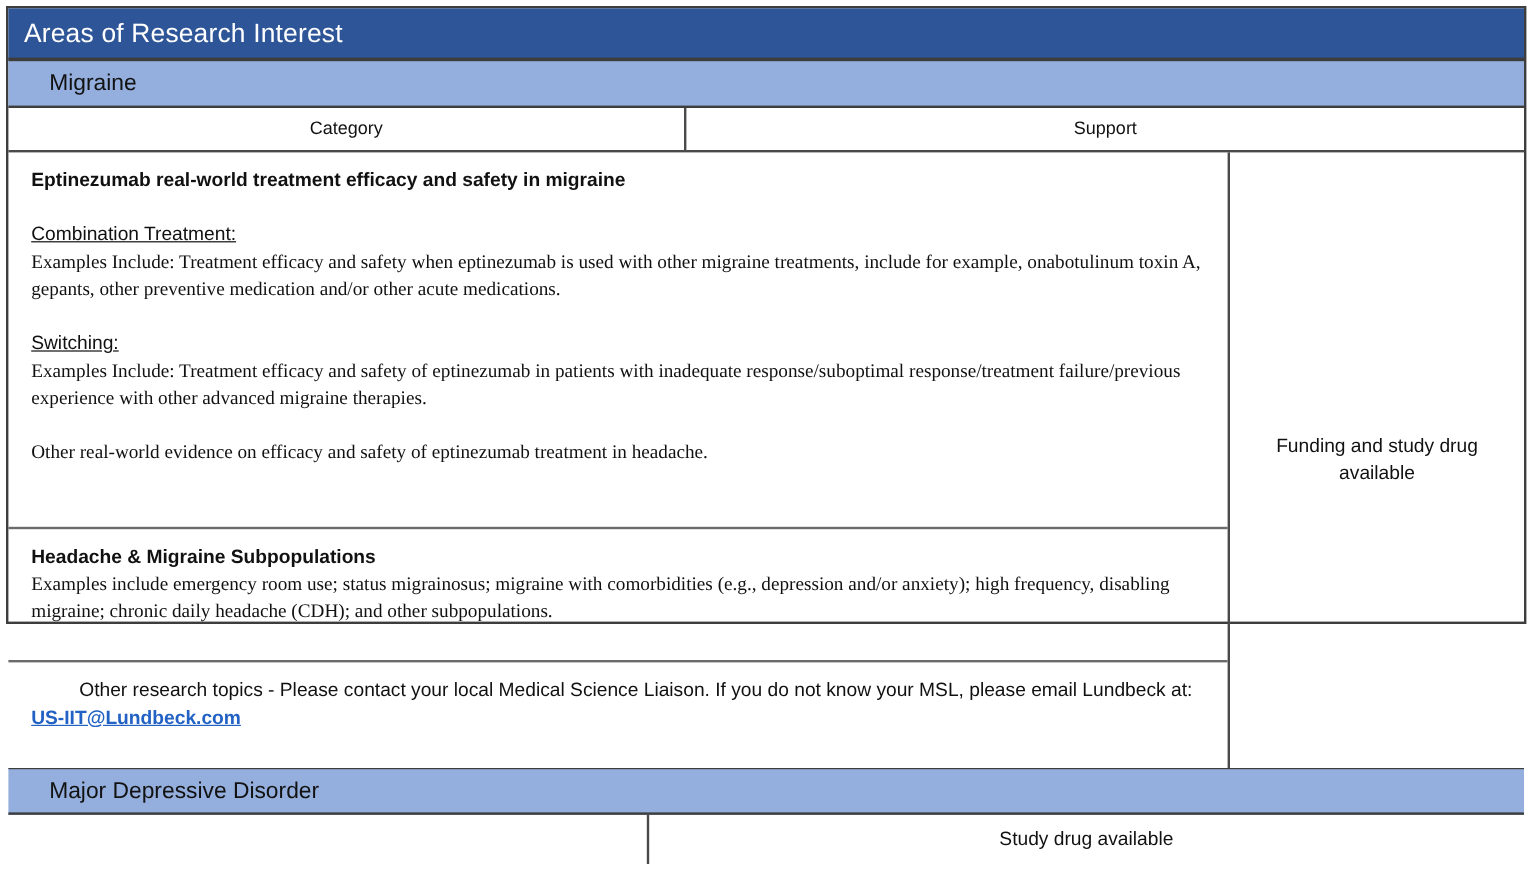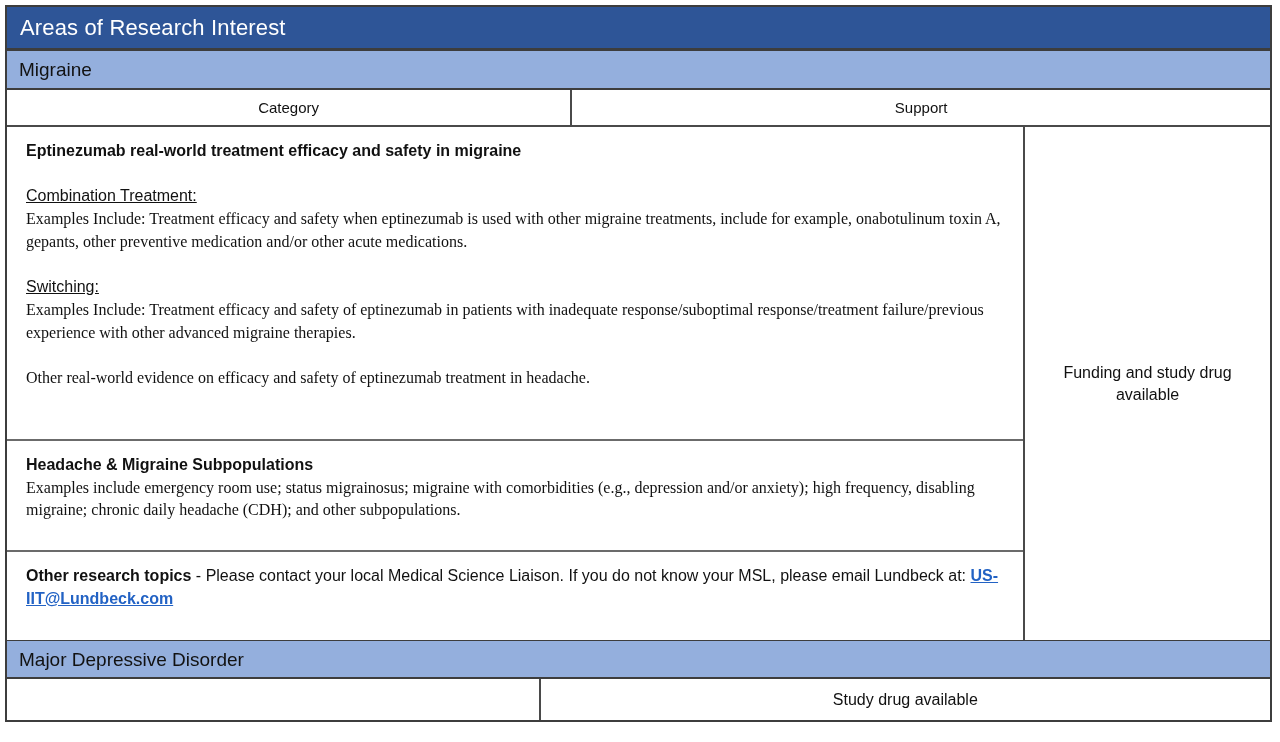--- a/index.html
+++ b/index.html
@@ -22,21 +22,21 @@
     width: 1280px;
     height: 742px;
     background: #ffffff;
   }
 
   .table {
     position: absolute;
     left: 5px;
     top: 5px;
     width: 1267px;   
-    height: 717px;   
+    height: 515px;   
     box-sizing: border-box;
     border: 2px solid #3d3d3d;
     background: #ffffff;
   }
 
   
   .band {
     position: absolute;
     left: 0;
     box-sizing: border-box;
@@ -62,20 +62,21 @@
   .band-sub {
     background: #94afdd;
     border-bottom: 2px solid #3d3d3d;
     border-top: 1px solid #3d3d3d;
   }
   .band-sub .band-text {
     color: #121212;
     font-size: 19px;
     padding-left: 12px;
     line-height: 1;
+    margin-left: 22px;
   }
 
   #band-migraine { top: 43px; height: 40px; }
   #band-mdd      { top: 633px; height: 39px; }
 
   
   .row {
     position: absolute;
     left: 0;
     width: 100%;
@@ -147,21 +148,21 @@
     font-weight: bold;
     display: block;
   }
   .cat-sublabel {
     text-decoration: underline;
     display: block;
   }
   .spacer-line { display: block; height: 1.42em; }
   .para { display: block; font-family: Liberation Serif, serif; }
 
-  .inline-bold { font-weight: bold; }
+  .inline-bold { font-weight: normal; margin-left: 40px; }
 
   .maillink {
     color: #2262c4;
     font-weight: bold;
     text-decoration: underline;
   }
 
   
   #row-mdd {
     top: 672px;

